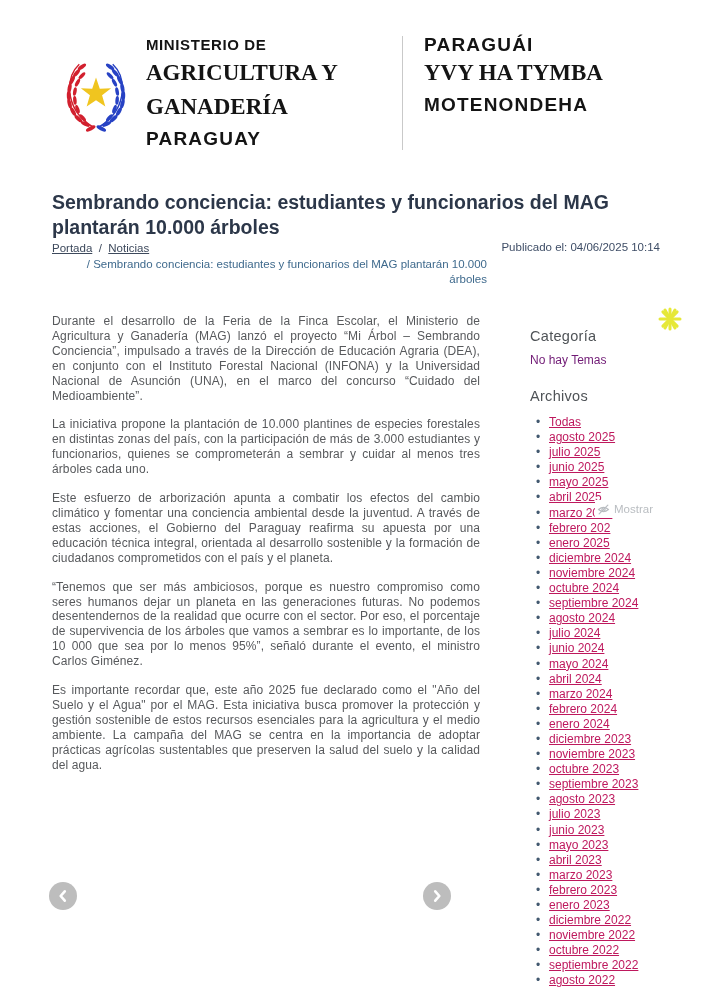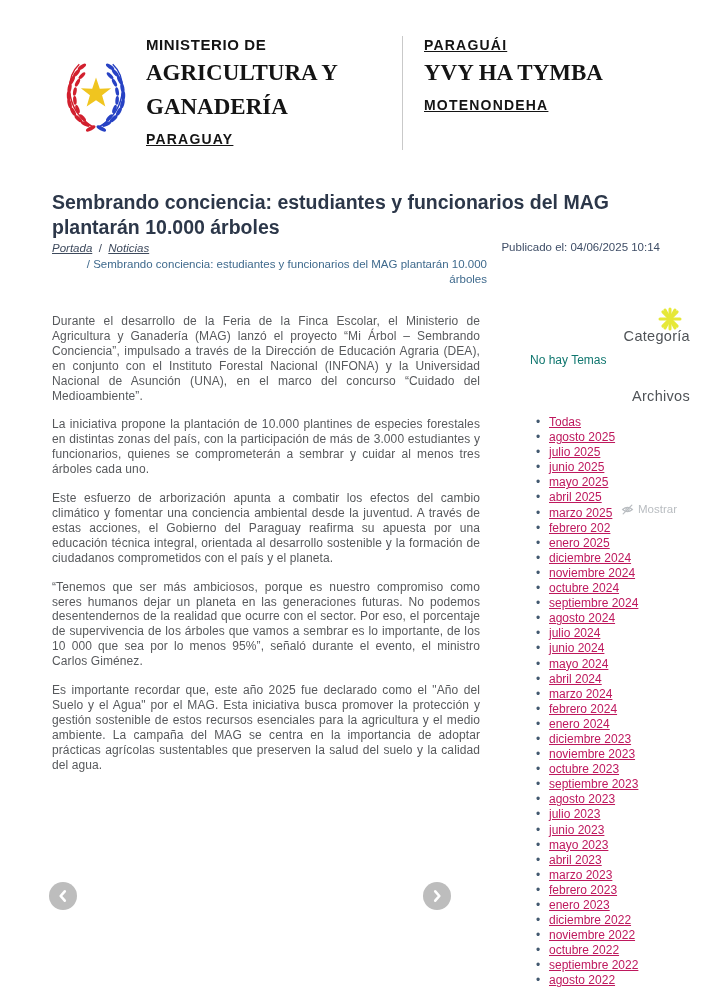--- a/index.html
+++ b/index.html
@@ -7,48 +7,48 @@
   body { font-family:"Liberation Sans","DejaVu Sans",sans-serif; }
   .page { position:relative; width:707px; height:1000px; background:#fff; overflow:hidden; margin:0 auto; }
 
   
   .header { position:absolute; top:0; left:0; width:707px; height:170px; }
   .emblem { position:absolute; left:52px; top:44px; width:88px; height:102px; }
   .logo-left { position:absolute; left:146px; top:34px; color:#141414; }
   .logo-right { position:absolute; left:424px; top:34px; color:#141414; }
   .logo-small { font-size:15px; font-weight:bold; letter-spacing:0.6px; line-height:22px; }
   .logo-big { font-family:"Liberation Serif","DejaVu Serif",serif; font-size:23px; font-weight:bold; line-height:34px; letter-spacing:0px; }
-  .logo-foot { font-size:14px; font-weight:bold; letter-spacing:1.2px; line-height:26px; margin-top:2px;text-decoration:underline; }
+  .logo-foot { font-size:19px; font-weight:bold; letter-spacing:1.2px; line-height:26px; margin-top:2px; }
   .logo-divider { position:absolute; left:402px; top:36px; width:1px; height:114px; background:#c9c9c9; }
 
   
   .title { position:absolute; left:52px; top:190px; width:590px; font-size:19.5px; font-weight:bold; color:#2c3749; line-height:25px; }
   .breadcrumb { position:absolute; left:52px; top:241px; width:435px; font-size:11.5px; line-height:15.5px; }
-  .crumb-link { color:#3d495c; text-decoration:underline; cursor:pointer;font-style:italic; }
+  .crumb-link { color:#3d495c; text-decoration:underline; cursor:pointer; }
   .crumb-sep { color:#3d495c; }
   .crumb-current { color:#3f6a8d; }
   .published { position:absolute; top:241px; right:47px; font-size:11.5px; color:#3e4d66; }
 
   
   .article-body { position:absolute; left:52px; top:314px; width:428px; }
   .article-body p { font-size:12px; line-height:14.9px; color:#57595c; text-align:justify; margin-bottom:14px; letter-spacing:0.1px; }
 
   
   .sidebar { position:absolute; left:530px; top:328px; width:160px; }
-  .side-heading { font-size:14.5px; color:#4f5357; letter-spacing:0.3px;text-align:right; }
-  .side-empty { font-size:12px; color:#0f766e; margin-top:9px; }
+  .side-heading { font-size:14.5px; color:#4f5357; letter-spacing:0.3px; }
+  .side-empty { font-size:12px; color:#701a75; margin-top:9px; }
   .side-heading2 { margin-top:21px; }
   .archives { list-style:none; margin-top:11px; padding-left:6px; }
   .archives li { position:relative; line-height:15.1px; padding-left:13px; color:#42586f; font-size:12px; white-space:nowrap; }
   .archives li::before { content:"•"; position:absolute; left:0; top:0; color:#42586f; font-size:12px; }
   .archives a { color:#be185d; text-decoration:underline; cursor:pointer; }
 
   .asterisk { position:absolute; left:657px; top:306px; width:26px; height:26px; cursor:pointer; }
 
-  .mostrar-overlay { position:absolute; left:619px; top:500px; height:18px; background:#ffffff; display:flex; align-items:center; gap:4px; padding:0 2px; cursor:pointer; }
+  .mostrar-overlay { position:absolute; left:595px; top:500px; height:18px; background:#ffffff; display:flex; align-items:center; gap:4px; padding:0 2px; cursor:pointer; }
   .mostrar-overlay span { color:#b9bdc1; font-size:11.5px; }
 
   
   .pager-btn { position:absolute; width:28px; height:28px; border-radius:50%; background:#bdbdbd; display:flex; align-items:center; justify-content:center; cursor:pointer; border:none; }
   .pager-prev { left:49px; top:882px; }
   .pager-next { left:423px; top:882px; }
 </style>
 </head>
 <body>
 

